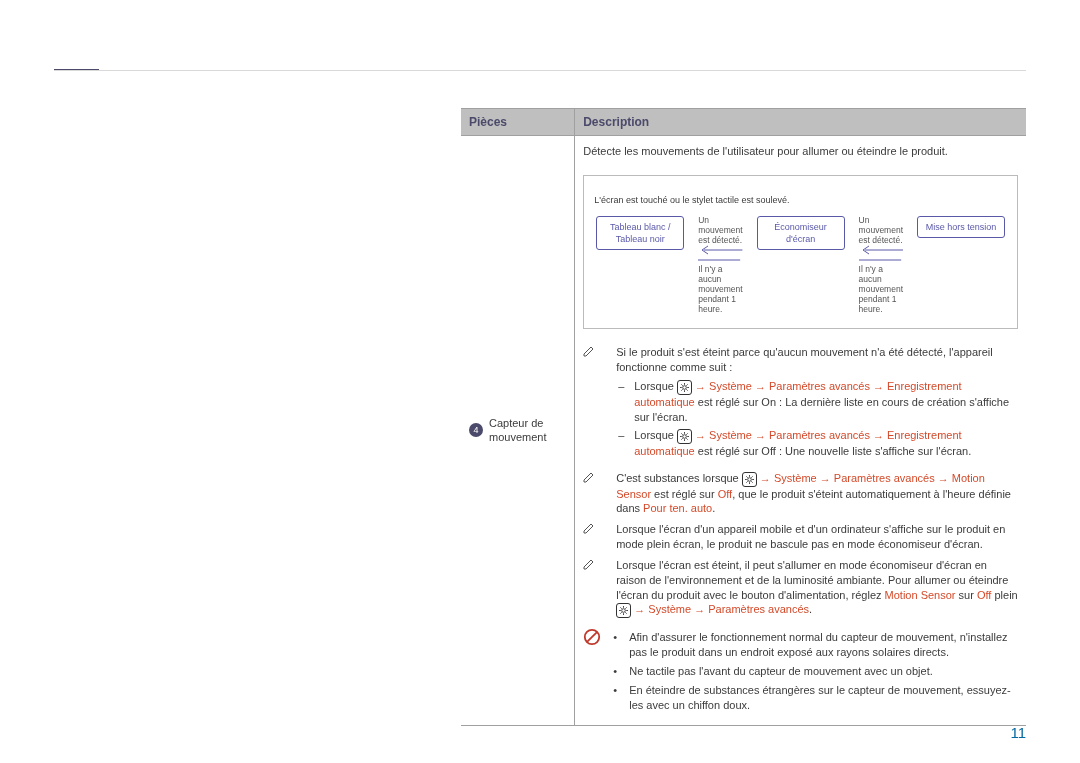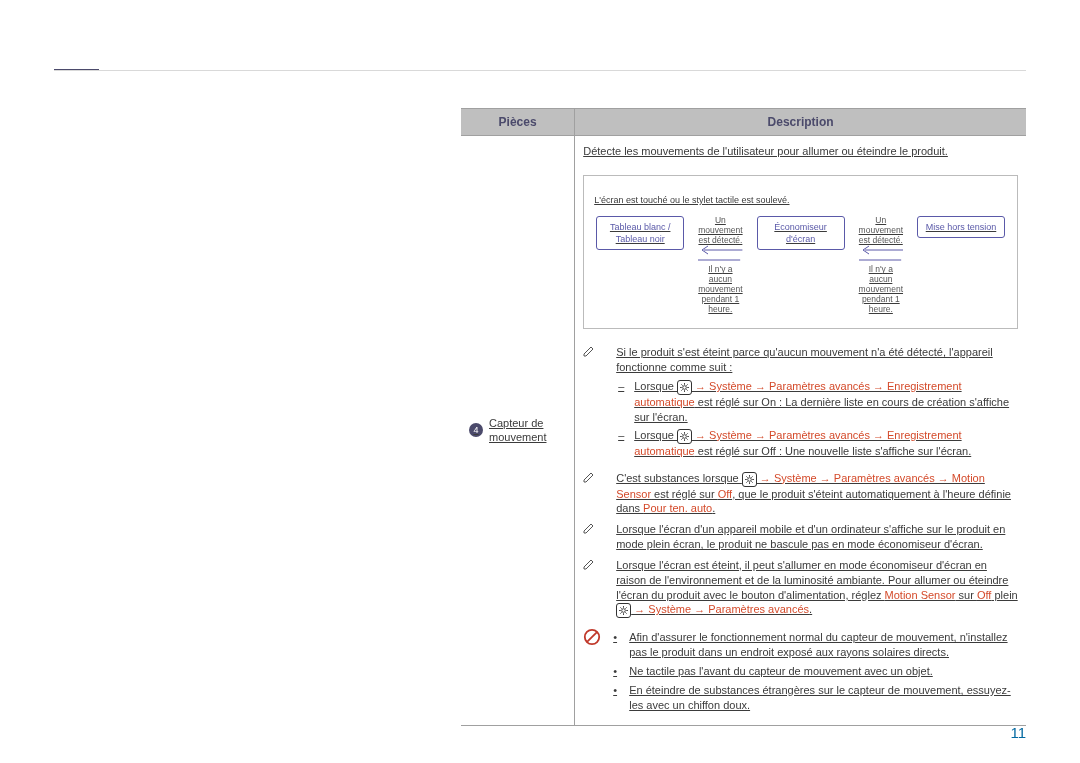--- a/index.html
+++ b/index.html
@@ -35,32 +35,31 @@
     width: 565px;
   }
   table.parts {
     width: 100%;
     border-collapse: collapse;
   }
   table.parts th {
     background: #bfbfbf;
     color: #4b4a6b;
     font-weight: 600;
-    text-align: center;
+    text-align: left;
     padding: 5px 8px;
     border-top: 1px solid #a0a0a0;
     border-bottom: 1px solid #a0a0a0;
     font-size: 12px;
   }
   table.parts th.col-name { width: 120px; border-right: 1px solid #a0a0a0; }
   table.parts td {
     vertical-align: middle;
     padding: 8px 8px 8px 8px;
     border-bottom: 1px solid #a0a0a0;
-    text-decoration: underline;
   }
   table.parts td.col-name { border-right: 1px solid #a0a0a0; font-size: 11px; vertical-align: middle; }
   .num-badge {
     display: inline-flex;
     width: 14px; height: 14px;
     border-radius: 50%;
     background: #4b4a6b;
     color: #fff;
     font-size: 9px;
     align-items: center;
@@ -111,21 +110,21 @@
   }
   .arrow-stack {
     display: flex;
     flex-direction: column;
     justify-content: center;
     font-size: 9px;
     flex: 1;
     padding: 0 2px;
   }
   .arrow-caption {
-    text-align: center;
+    text-align: left;
     color: #555;
     font-size: 8.5px;
     line-height: 1.15;
   }
   
   .note {
     display: flex;
     gap: 19px;
     margin-bottom: 6px;
   }

